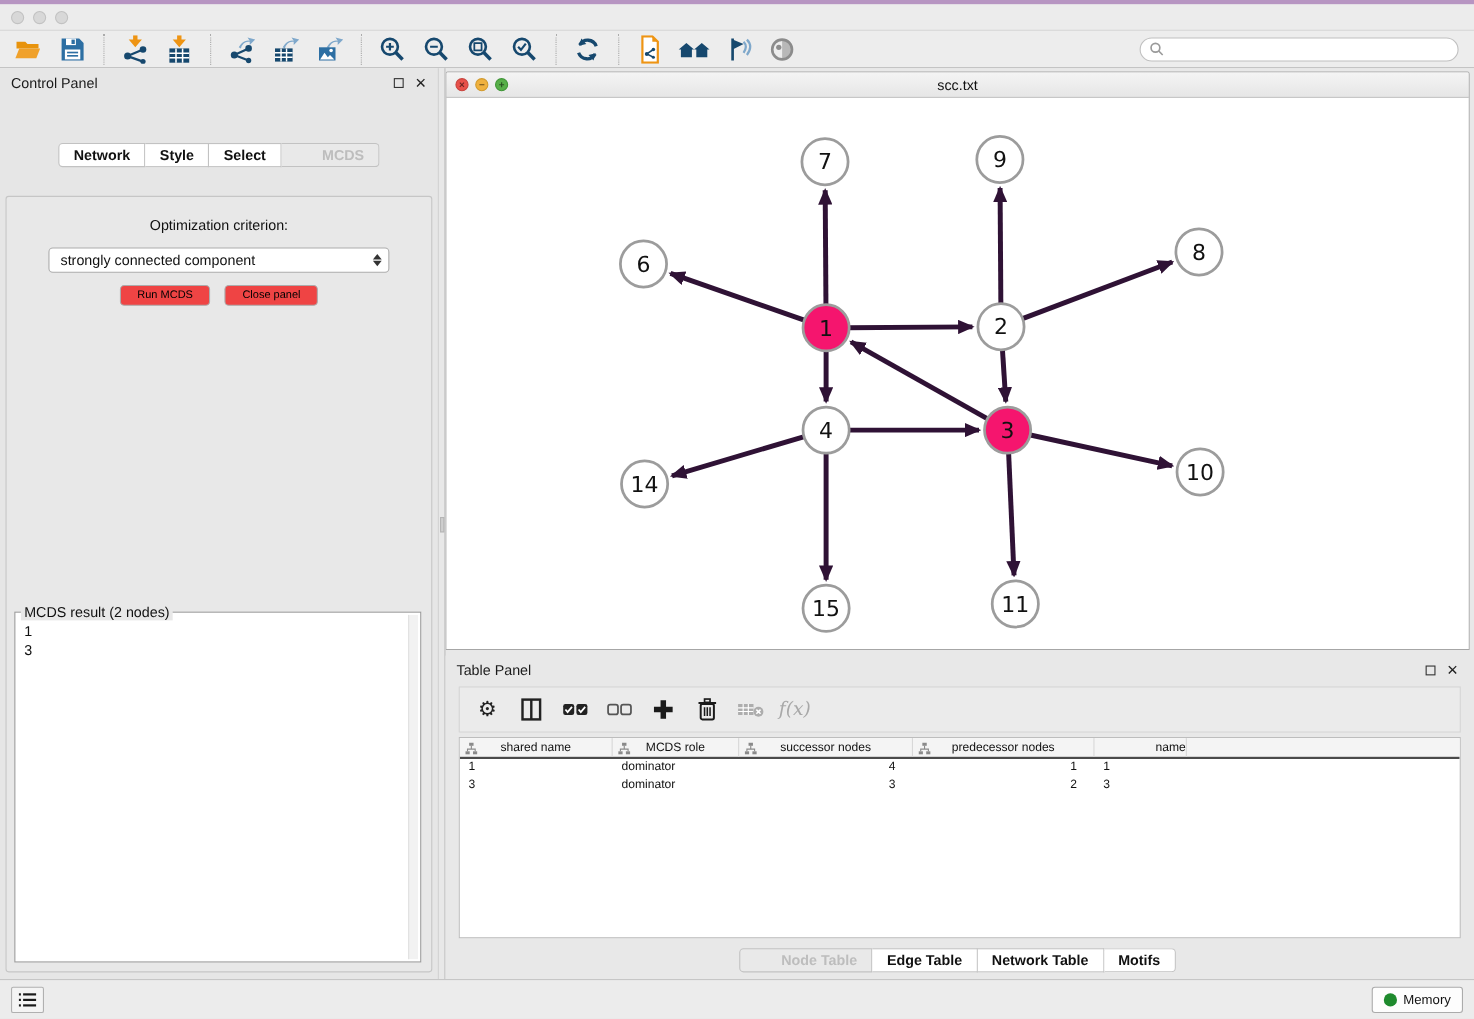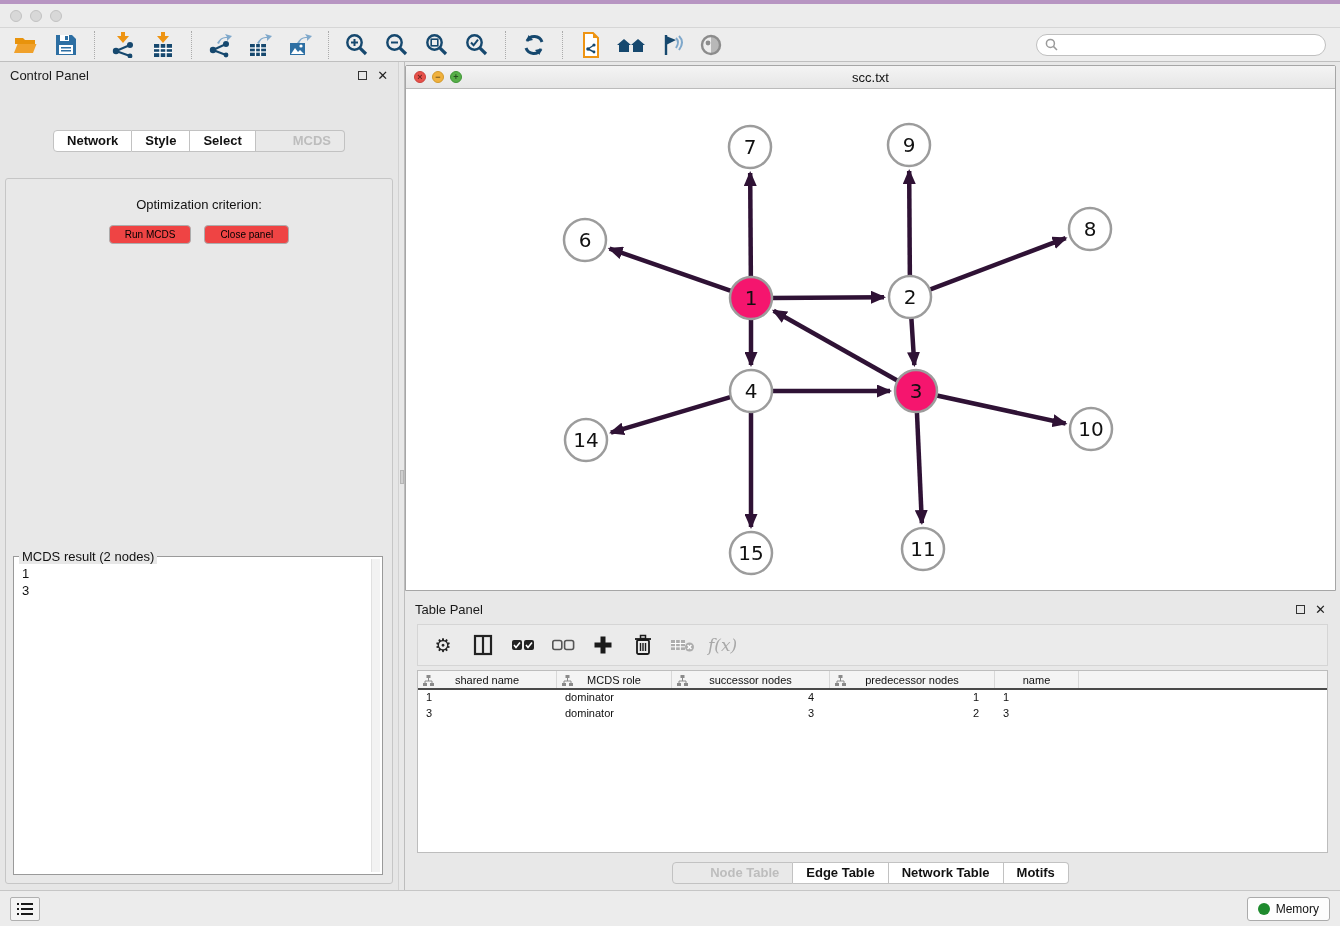--- a/index.html
+++ b/index.html
@@ -317,20 +317,27 @@
       <span class="wc-close">✕</span>
     </div>
     <div class="cp-tabs" id="cp-tabs">
         <div class="seg-tab">Network</div>
         <div class="seg-tab">Style</div>
         <div class="seg-tab">Select</div>
         <div class="seg-tab active">MCDS</div>
       </div>
     <div class="cp-content">
       <div class="opt-label">Optimization criterion:</div>
+      <div class="dropdown">
+        <span class="dd-value">strongly connected component</span>
+        <span class="dd-chevrons">
+          <span class="chev-up"></span>
+            <span class="chev-down"></span>
+        </span>
+      </div>
       <div class="btn-row">
         <button class="push-btn">Run MCDS</button>
         <button class="push-btn">Close panel</button>
       </div>
       <div class="result-box">
         <div class="result-legend">MCDS result (2 nodes)</div>
         <div class="result-lines" id="result-lines">
             <div>1</div>
             <div>3</div>
           </div>
@@ -532,21 +539,21 @@
               <svg width="11" height="11" viewBox="0 0 11 11" class="tree-ic">
                 <g fill="#8A8A8A">
                   <rect x="3.5" y="0" width="4" height="3"></rect>
                   <rect x="0" y="8" width="4" height="3"></rect>
                   <rect x="7" y="8" width="4" height="3"></rect>
                 </g>
                 <path d="M5.5 3v3M2 8V6h7v2" stroke="#8A8A8A" stroke-width="1" fill="none"></path>
               </svg>
               <span>predecessor nodes</span>
             </div>
-            <div class="th-cell" style="width: 84px;">
+            <div class="th-cell" style="width: 84px; justify-content: flex-end;">
               <span>name</span>
             </div>
             <div class="th-cell" style="flex: 1 1 0%; border-right: none;"></div>
           </div>
         <div id="tbl-body">
             <div class="tbl-row">
               <div class="td-cell" style="width: 139px;">1</div>
               <div class="td-cell" style="width: 115px;">dominator</div>
               <div class="td-cell right" style="width: 158px;">4</div>
               <div class="td-cell right" style="width: 165px;">1</div>

